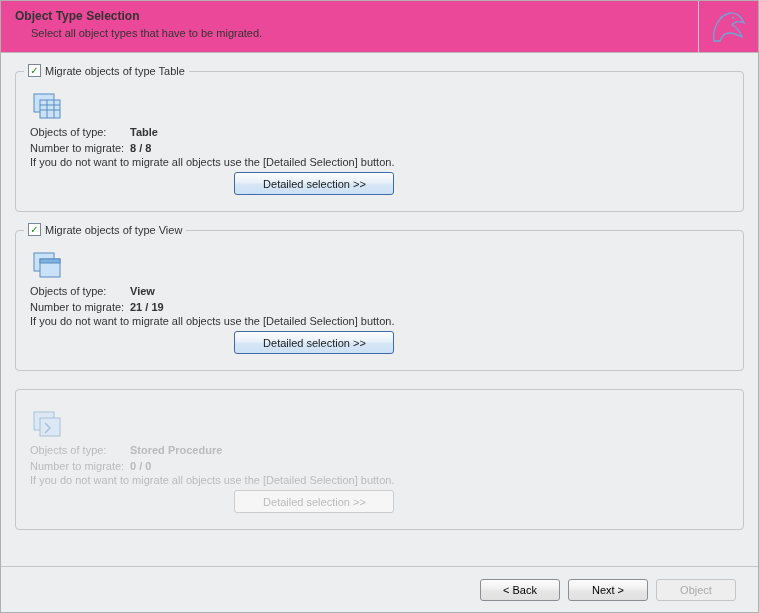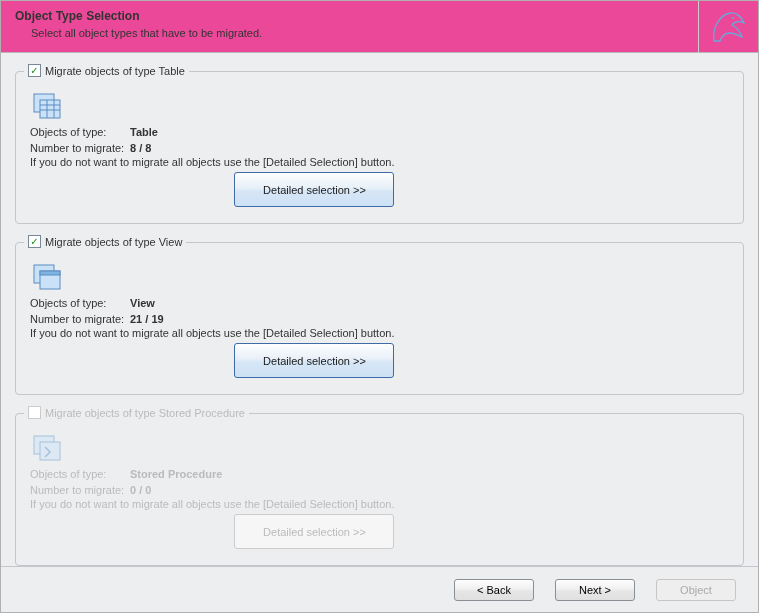--- a/index.html
+++ b/index.html
@@ -67,21 +67,21 @@
   .group-row { display:flex; align-items:flex-start; margin-top:6px;flex-direction:column; }
   .obj-icon { width:34px; height:34px; margin-right:6px; flex:0 0 34px; }
   .obj-labels { width: 240px; }
   .obj-labels .row { display:flex; line-height:16px; }
   .obj-labels .lab { width:100px; }
   .obj-labels .val { font-weight:bold; }
   .group-right { flex:1; }
   .group-right .hint { font-size:11px; margin-bottom:4px; text-align:left; }
   .group-right .btnwrap { text-align:right; }
   .detail-btn {
-    width:160px; height:35px;
+    width:160px; height:23px;
     border:1px solid #3e6aa8;
     background: linear-gradient(#fdfefe,#e8f0f8 45%,#d6e6f6 55%,#cde1f5);
     border-radius:3px;
     font-size:11px;
     cursor:pointer;
     color:#1a1a1a;
   }
   .detail-btn.disabled {
     border-color:#ccc;
     background:#f6f6f6;
@@ -90,21 +90,21 @@
   }
   .footer {
     position:absolute;
     bottom:0; left:0; right:0;
     height:46px;
     border-top:1px solid #c3c7cb;
     display:flex;
     justify-content:flex-end;
     align-items:center;
     padding-right:22px;
-    gap:21px;
+    gap:8px;
     background:#eceef0;
   }
   .nav-btn {
     width:80px; height:22px;
     border:1px solid #8a8f96;
     background: linear-gradient(#fefefe,#f0f0f0 45%,#e6e6e6 55%,#e0e0e0);
     border-radius:3px;
     font-size:11px;
     cursor:pointer;
   }
@@ -183,24 +183,20 @@
           </div>
       </div>
       <div class="group-right">
         <div class="hint">If you do not want to migrate all objects use the [Detailed Selection] button.</div>
         <div class="btnwrap"><button class="detail-btn">Detailed selection &gt;&gt;</button></div>
       </div>
     </div>
   </div>
 
   <div class="groupbox disabled">
-    <div class="group-legend">
-      <span class="chk disabled"></span>
-      <span>Migrate objects of type Stored Procedure</span>
-    </div>
     <div class="group-row">
       <div class="obj-icon" style="opacity:.45">
         <svg width="34" height="34" viewBox="0 0 34 34">
           <rect x="4" y="4" width="20" height="18" fill="#c9e2f8" stroke="#5a8bc0"></rect>
           <rect x="10" y="10" width="20" height="18" fill="#c9e2f8" stroke="#5a8bc0"></rect>
           <path d="M15 15 L20 20 L15 25" fill="none" stroke="#5a8bc0" stroke-width="1.5"></path>
         </svg>
       </div>
       <div class="obj-labels">
         <div class="row">

